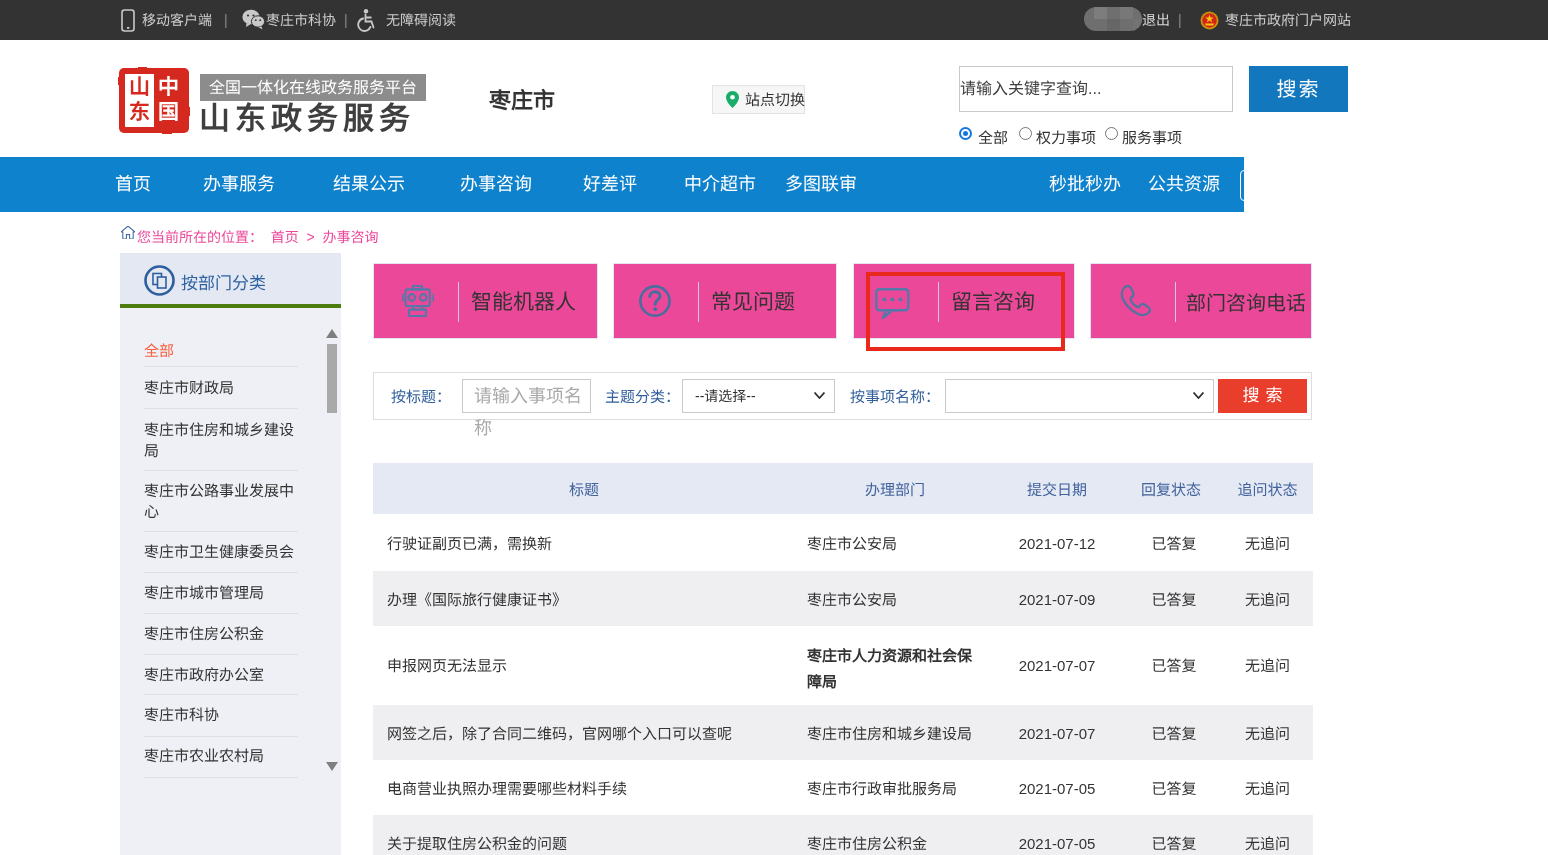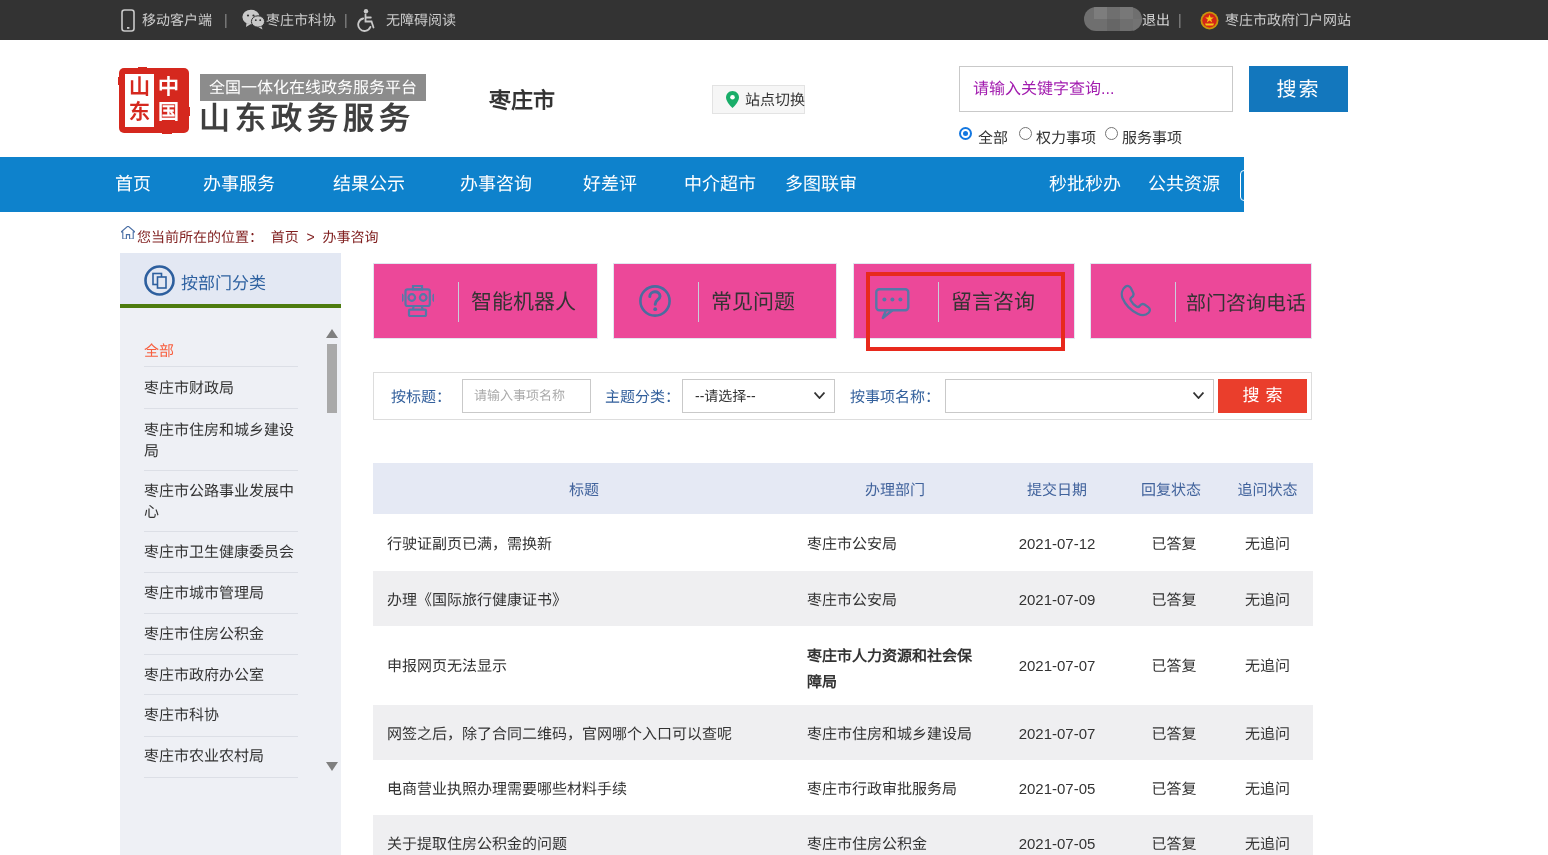--- a/index.html
+++ b/index.html
@@ -10,33 +10,33 @@
   
   #topbar { position:absolute; left:0; top:0; width:1548px; height:40px; background:#333333; color:#cccccc; font-size:14px; }
   #topbar .it { position:absolute; top:0; height:40px; line-height:40px; white-space:nowrap; }
   #topbar .sep { color:#8a8a8a; }
   
   #logo-seal { position:absolute; left:118px; top:67px; }
   #logo-label { position:absolute; left:200px; top:74px; width:226px; height:27px; background:#8c8c8c; color:#fff; font-size:16px; line-height:27px; text-align:center; white-space:nowrap; }
   #logo-text { position:absolute; left:199px; top:93px; width:230px; color:#3f3f3f; font-size:31px; font-weight:bold; letter-spacing:5px; white-space:nowrap; }
   #cityname { position:absolute; left:489px; top:82px; font-size:22px; font-weight:bold; color:#333; }
   #sitebtn { position:absolute; left:712px; top:85px; width:93px; height:29px; background:#f6f6f6; border:1px solid #e3e3e3; font-size:15px; color:#333; line-height:27px; white-space:nowrap; }
-  #searchbox { position:absolute; left:959px; top:66px; width:274px; height:46px; border:1px solid #c9c9c9; background:#fff; color:#a21caf; font-size:16px; line-height:44px; padding-left:13px; }
+  #searchbox { position:absolute; left:959px; top:66px; width:274px; height:46px; border:1px solid #c9c9c9; background:#fff; color:#404040; font-size:16px; line-height:44px; }
   #searchbtn { position:absolute; left:1249px; top:66px; width:99px; height:46px; background:#1377bd; color:#fff; font-size:20px; text-align:center; line-height:46px; letter-spacing:2px; }
   .radio { position:absolute; top:127px; width:13px; height:13px; border-radius:50%; }
   .radio.sel { border:2px solid #1377e0; background:#fff; }
   .radio.sel i { display:block; width:5px; height:5px; margin:2px; border-radius:50%; background:#1377e0; }
   .radio.un { border:1.5px solid #757575; background:#fff; }
   .rlabel { position:absolute; top:126px; font-size:15px; color:#333; }
   
   #nav { position:absolute; left:0; top:157px; width:1244px; height:55px; background:#0e82cc; }
   #nav .n { position:absolute; top:0; height:55px; line-height:55px; color:#fff; font-size:18px; white-space:nowrap; }
   #navhelp { position:absolute; left:1240px; top:13px; width:93px; height:31px; border:1px solid #fff; border-radius:4px; color:#fff; font-size:18px; text-align:center; line-height:29px; }
   
-  #crumb { position:absolute; left:137px; top:226px; font-size:14px; color:#7f1d1d; }
+  #crumb { position:absolute; left:137px; top:226px; font-size:14px; color:#ec4899; }
   
   #side { position:absolute; left:120px; top:253px; width:221px; height:602px; background:#eef0f5; }
   #sidehead { position:absolute; left:0; top:0; width:221px; height:55px; background:#e3e8f3; border-bottom:4px solid #4d7c0f; }
   #sidehead span { position:absolute; left:61px; top:16px; font-size:17px; color:#2f62a1; }
   .sitem { position:absolute; left:144px; width:160px; font-size:15px; color:#333; line-height:21px; }
   .sdiv { position:absolute; left:144px; width:154px; height:1px; background:#dcdfe6; }
   
   .tab { position:absolute; top:263px; height:76px; background:#ec4899; border:1px solid #e2e6f0; }
   .tab .tsep { position:absolute; top:18px; width:1px; height:40px; background:#c9cedb; }
   .tab .ttxt { position:absolute; top:21px; font-size:21px; color:#333; white-space:nowrap; }
@@ -225,21 +225,21 @@
   <svg class="abs" style="left:27px; top:20px;" width="33" height="33" viewBox="0 0 36 36">
     <path d="M8 3 C10 1.5 13 2 14 4.5 L16.5 9.5 C17.5 11.5 16.5 13.5 14.5 14.8 C13.5 15.5 13.3 16.5 14 18 C15.5 21 18 23.5 20.5 24.8 C21.8 25.4 22.8 25.2 23.6 24 C25 22 27 21.3 29 22.4 L33 25.2 C35.3 26.8 35.3 29.6 33.4 31.4 C30.5 34.2 26 34.6 21.5 32.4 C14.5 29 8 22.5 5 15.5 C3.2 11 4.5 5.8 8 3 Z" fill="none" stroke="#53729f" stroke-width="2.5"></path>
   </svg>
   <span class="tsep" style="left:84px;"></span>
     <span class="ttxt" style="left:95px; font-size:20px; top:23px;">部门咨询电话</span>
 </div>
 <div id="redbox"></div>
 
 <div id="filter"></div>
 <span class="flabel" style="left:391px;">按标题：</span>
-<div class="fctl" style="left:462px; width:129px; color:#aaa; font-size:13px; line-height:32px; padding-left:11px;">请输入事项名称</div>
+<div class="fctl" style="left:462px; width:129px; color:#aaa; font-size:18px; line-height:32px; padding-left:11px;">请输入事项名称</div>
 <span class="flabel" style="left:605px;">主题分类：</span>
 <div class="fctl" style="left:682px; width:153px; color:#333; font-size:14px; line-height:32px; padding-left:12px;">--请选择--</div>
 <svg class="abs" style="left:814px; top:392px;" width="11" height="7" viewBox="0 0 11 7">
     <path d="M0.5 0.5 L5.5 6 L10.5 0.5" fill="none" stroke="#333" stroke-width="1.8"></path>
   </svg>
 <span class="flabel" style="left:850px;">按事项名称：</span>
 <div class="fctl" style="left:945px; width:269px;"></div>
 <svg class="abs" style="left:1193px; top:392px;" width="11" height="7" viewBox="0 0 11 7">
     <path d="M0.5 0.5 L5.5 6 L10.5 0.5" fill="none" stroke="#333" stroke-width="1.8"></path>
   </svg>

